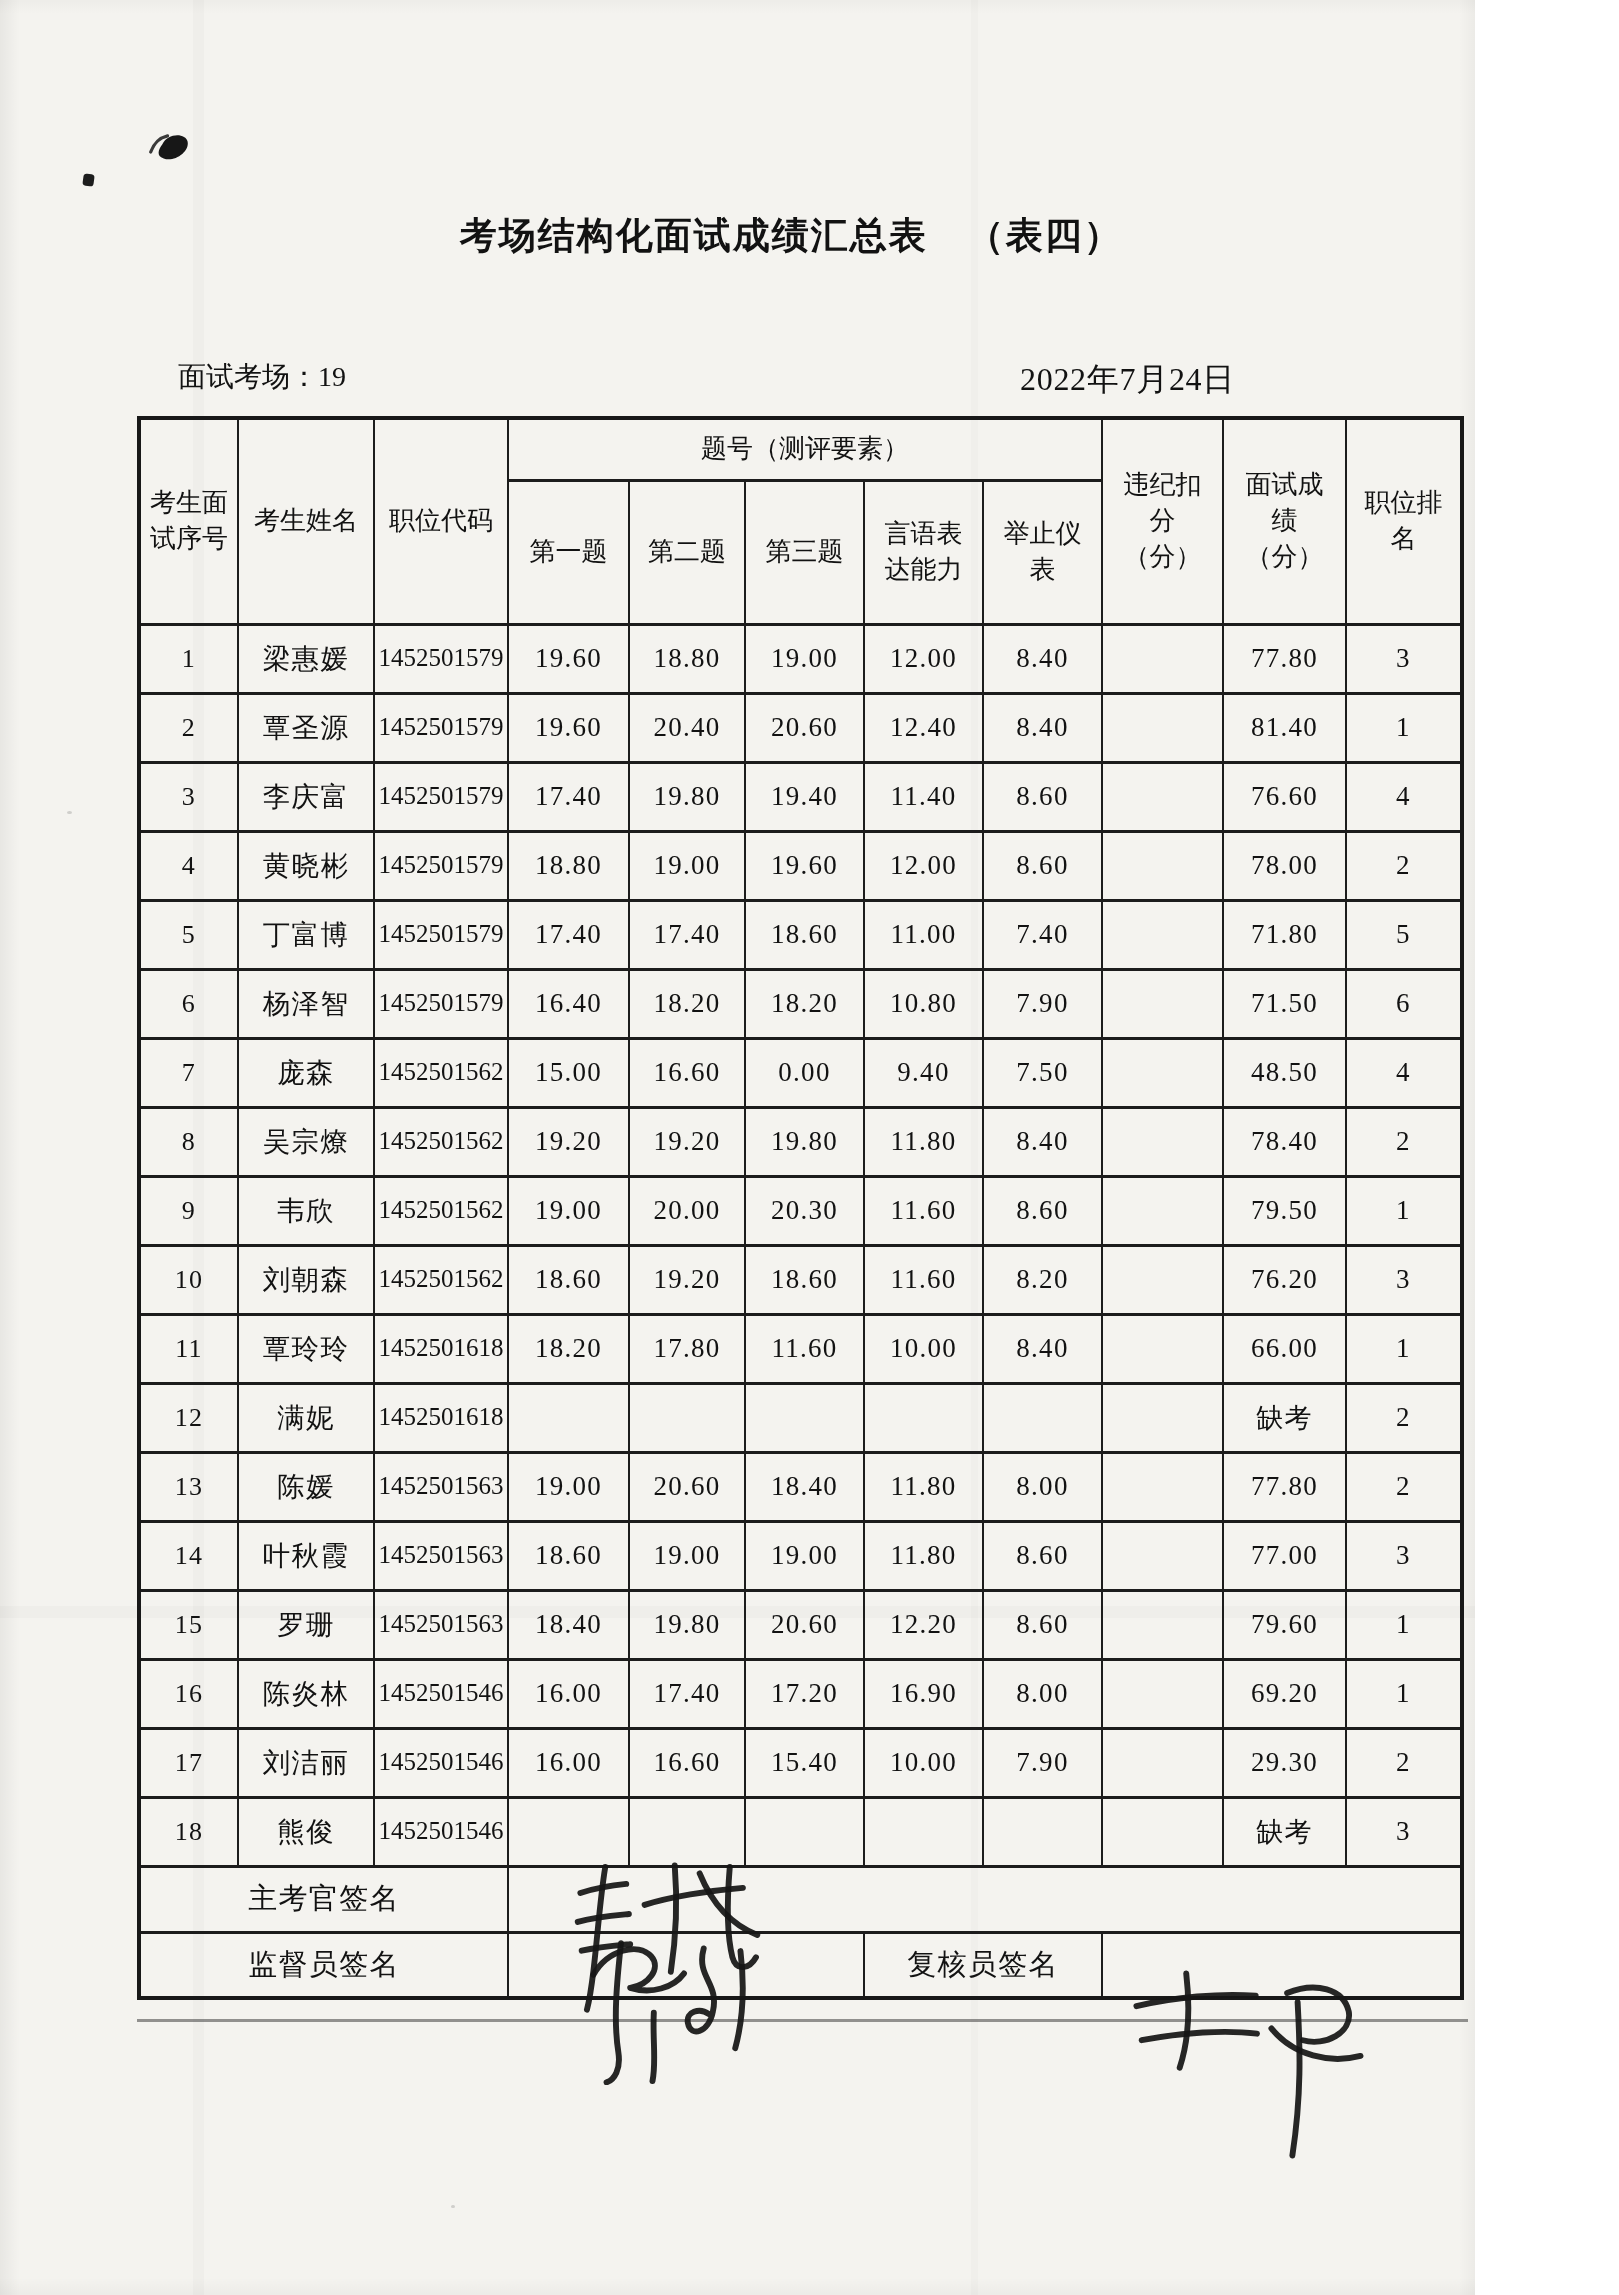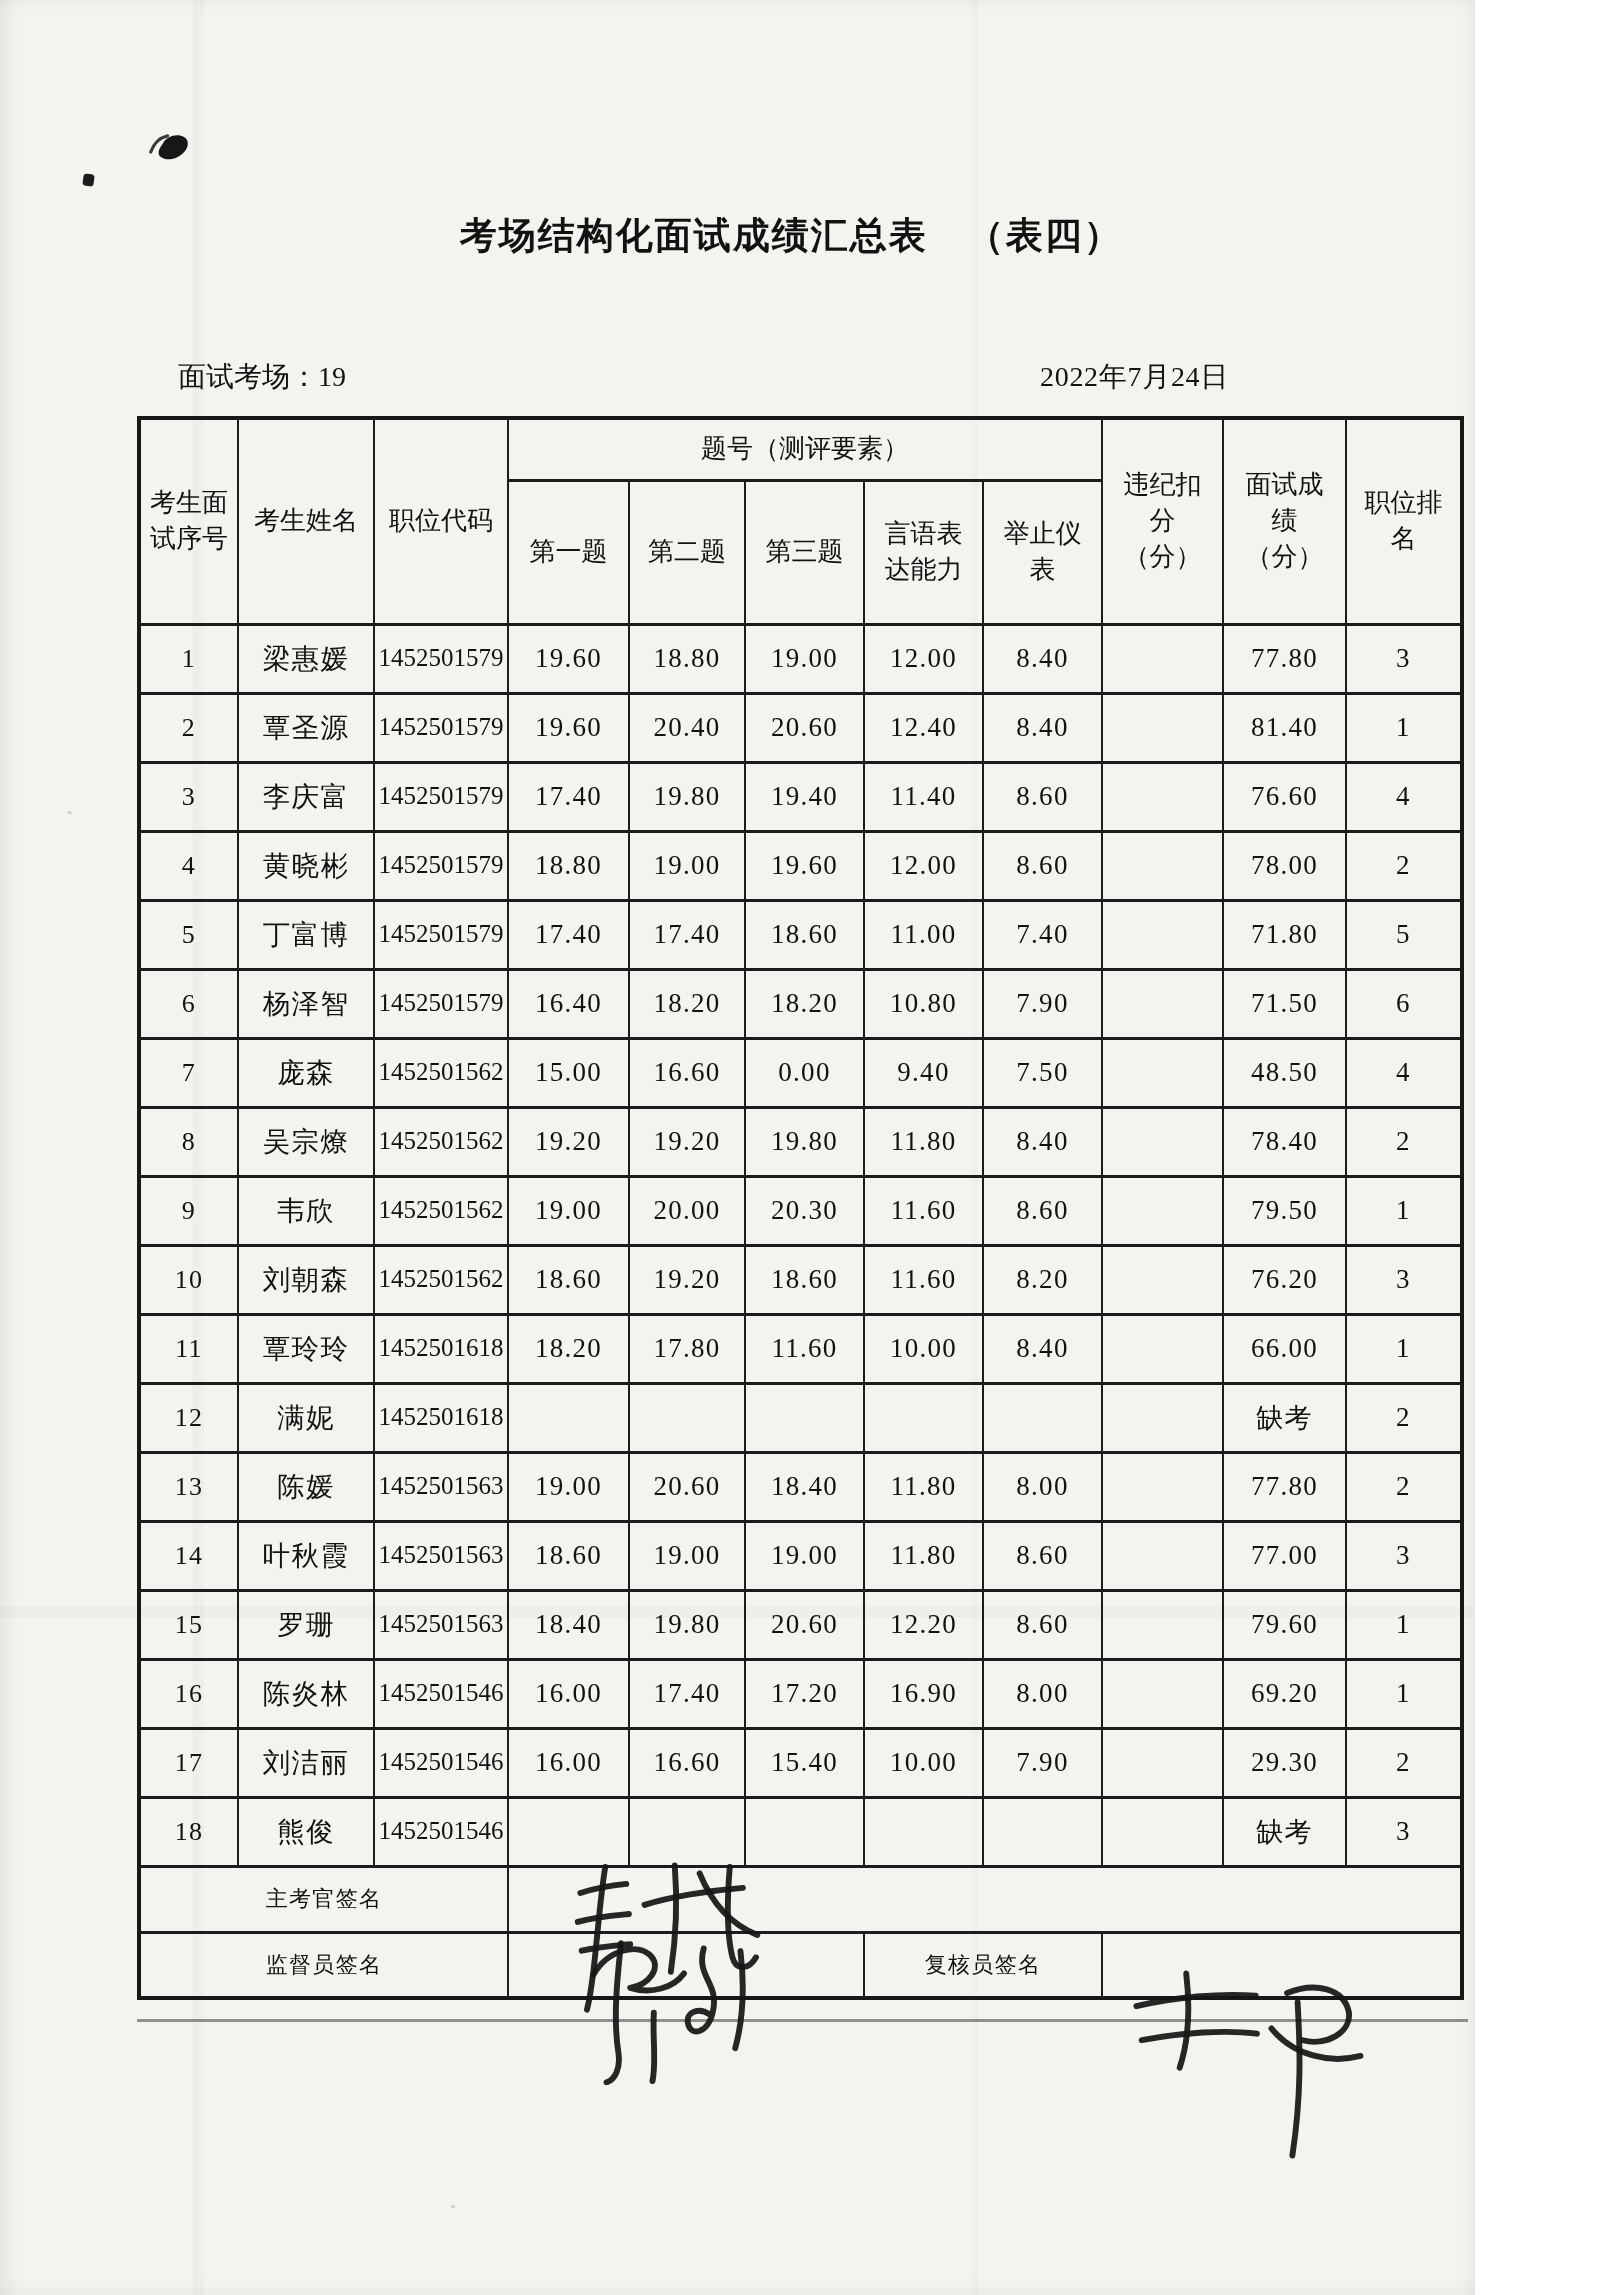--- a/index.html
+++ b/index.html
@@ -18,21 +18,21 @@
   }
   .streak-v{position:absolute;top:0;height:2295px;background:rgba(0,0,0,.02);}
   .streak-h{position:absolute;left:0;width:1619px;background:rgba(0,0,0,.02);}
   .speck{position:absolute;background:rgba(20,20,20,.16);border-radius:50%;}
 
   .doc-title{
     position:absolute;top:211px;left:-18.3px;width:1619px;
     text-align:center;font-size:37px;font-weight:700;letter-spacing:2px;
   }
   .meta-left{position:absolute;left:178px;top:358px;font-size:28px;}
-  .meta-date{position:absolute;right:246px;top:358px;font-size:28px;letter-spacing:0.7px;}
+  .meta-date{position:absolute;right:240px;top:358px;font-size:32px;letter-spacing:0.7px;}
 
   .score-table-wrap{position:absolute;left:137px;top:416px;}
   table.score{
     border-collapse:collapse;table-layout:fixed;width:1322px;
     background:transparent;
   }
   table.score th, table.score td{
     border:2px solid #1c1c1c;
     border-top-width:3.3px;border-bottom-width:3.3px;
     padding:0;text-align:center;vertical-align:middle;
@@ -43,21 +43,21 @@
   thead th{font-size:26px;white-space:pre-line;line-height:1.38;margin-left:13px;}
   tr.hrow-top{height:62px;}
   tr.hrow-sub{height:144px;}
   tbody tr{height:69px;}
   tfoot tr{height:66px;}
   tbody td{font-size:27px;letter-spacing:1.3px;}
   td.col-no{font-size:26px;}
   td.col-name{font-size:27.5px;letter-spacing:1.3px;}
   td.col-code{font-size:25px;line-height:1.3;letter-spacing:0;word-break:normal;margin-top:32px;}
   td.col-score{letter-spacing:1.3px;}
-  .sig-label{font-size:22px;letter-spacing:1.3px;}
+  .sig-label{font-size:29px;letter-spacing:1.3px;}
 
   .signature{position:absolute;pointer-events:none;}
   .signature path{fill:none;stroke:#151515;stroke-width:9;stroke-linecap:round;stroke-linejoin:round;opacity:.93;}
 
   .bottom-echo{position:absolute;left:137px;top:2019px;width:1331px;height:3.3px;background:#2e2e2e;opacity:.5;}
 
   .ink-blob{position:absolute;left:148px;top:130px;}
   .ink-dot{position:absolute;left:83px;top:174px;width:11px;height:12.4px;background:#1d1d1d;border-radius:3.3px;transform:rotate(8deg);}
 </style>
 </head>

